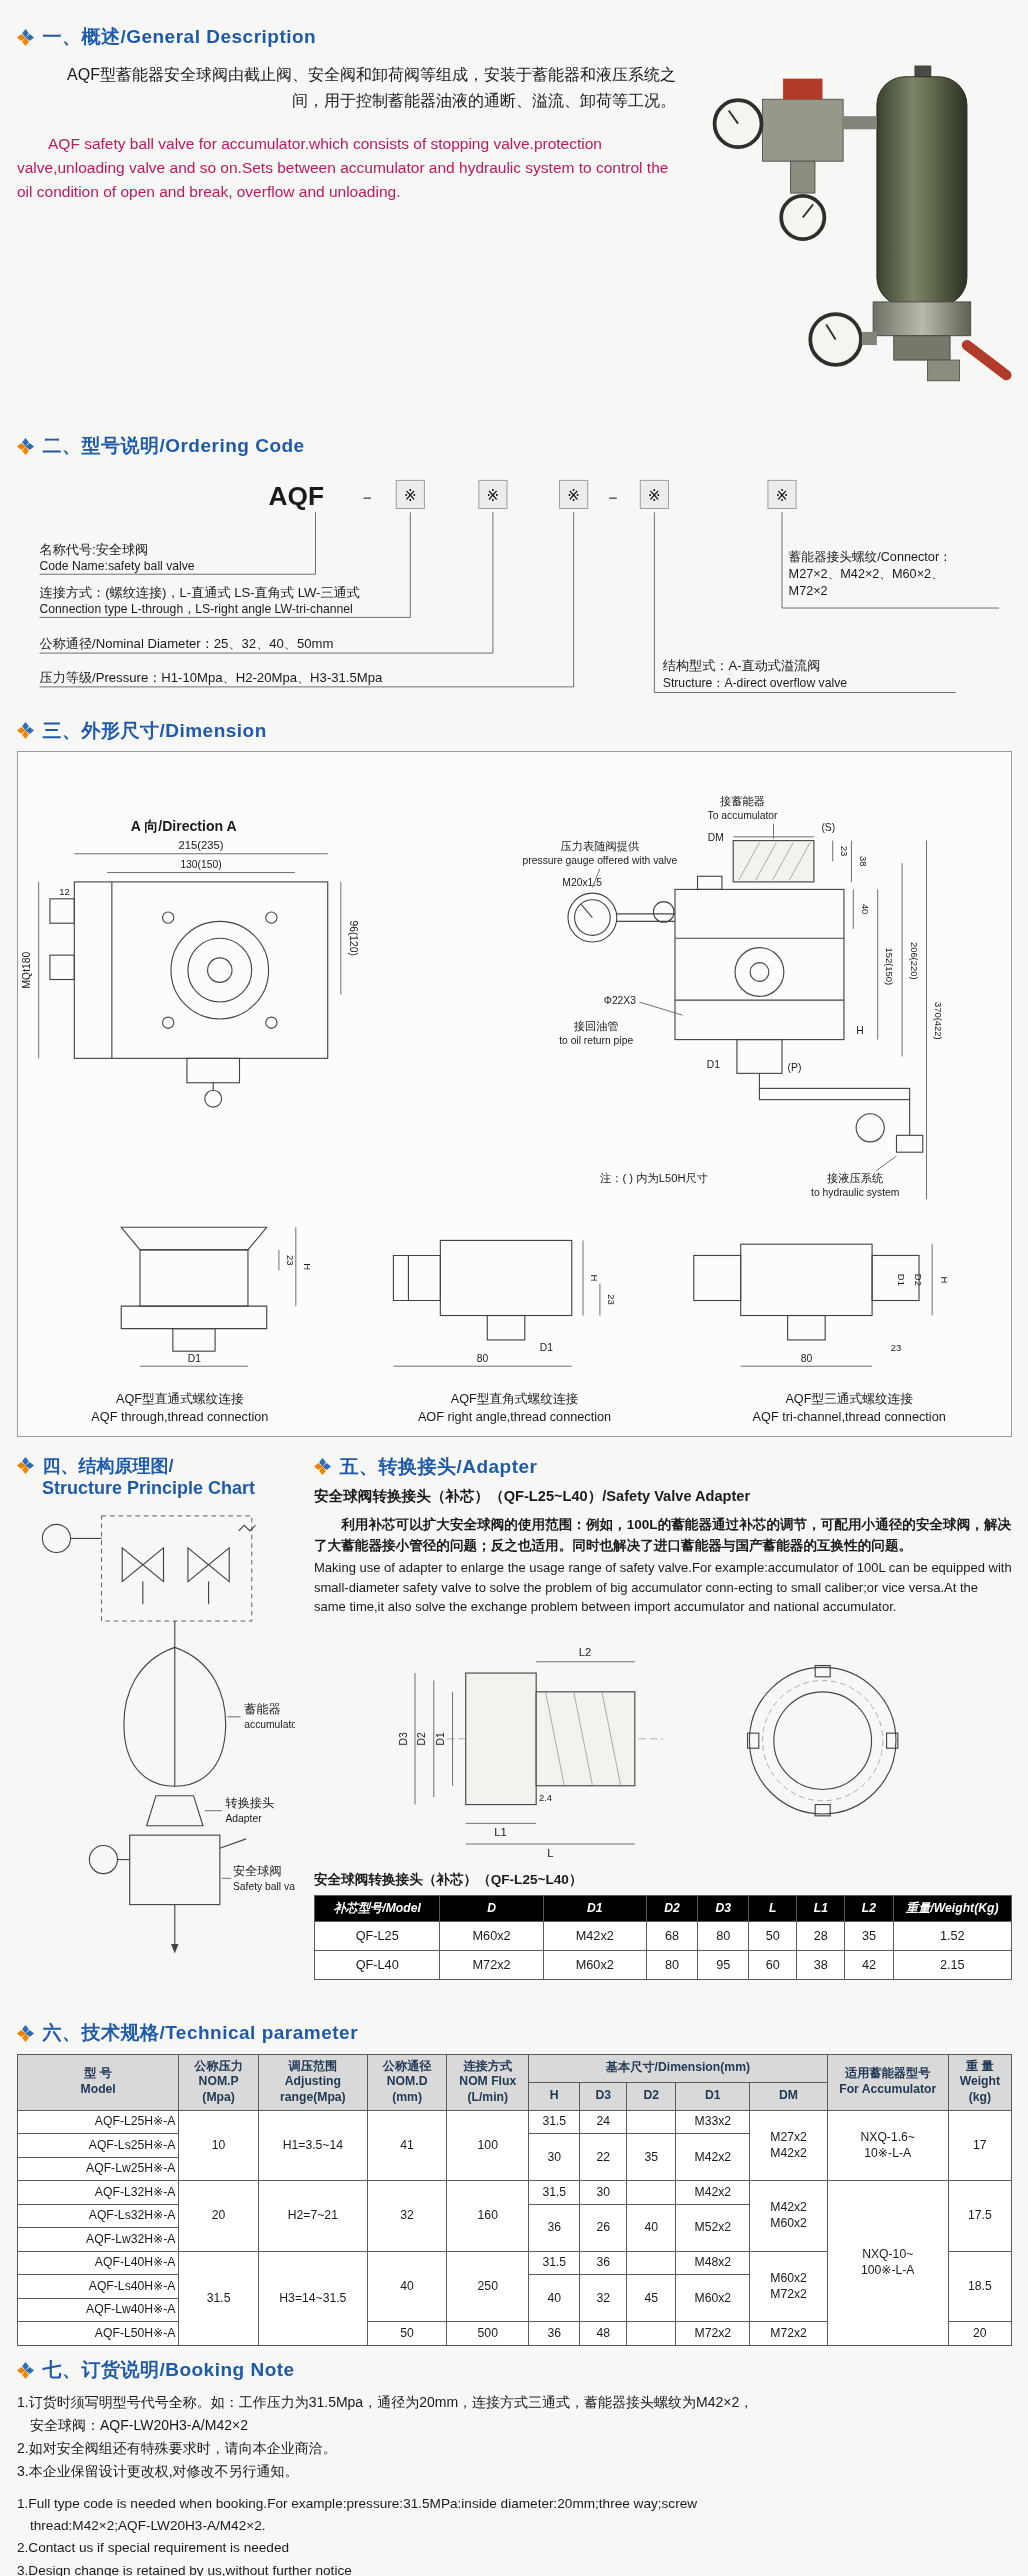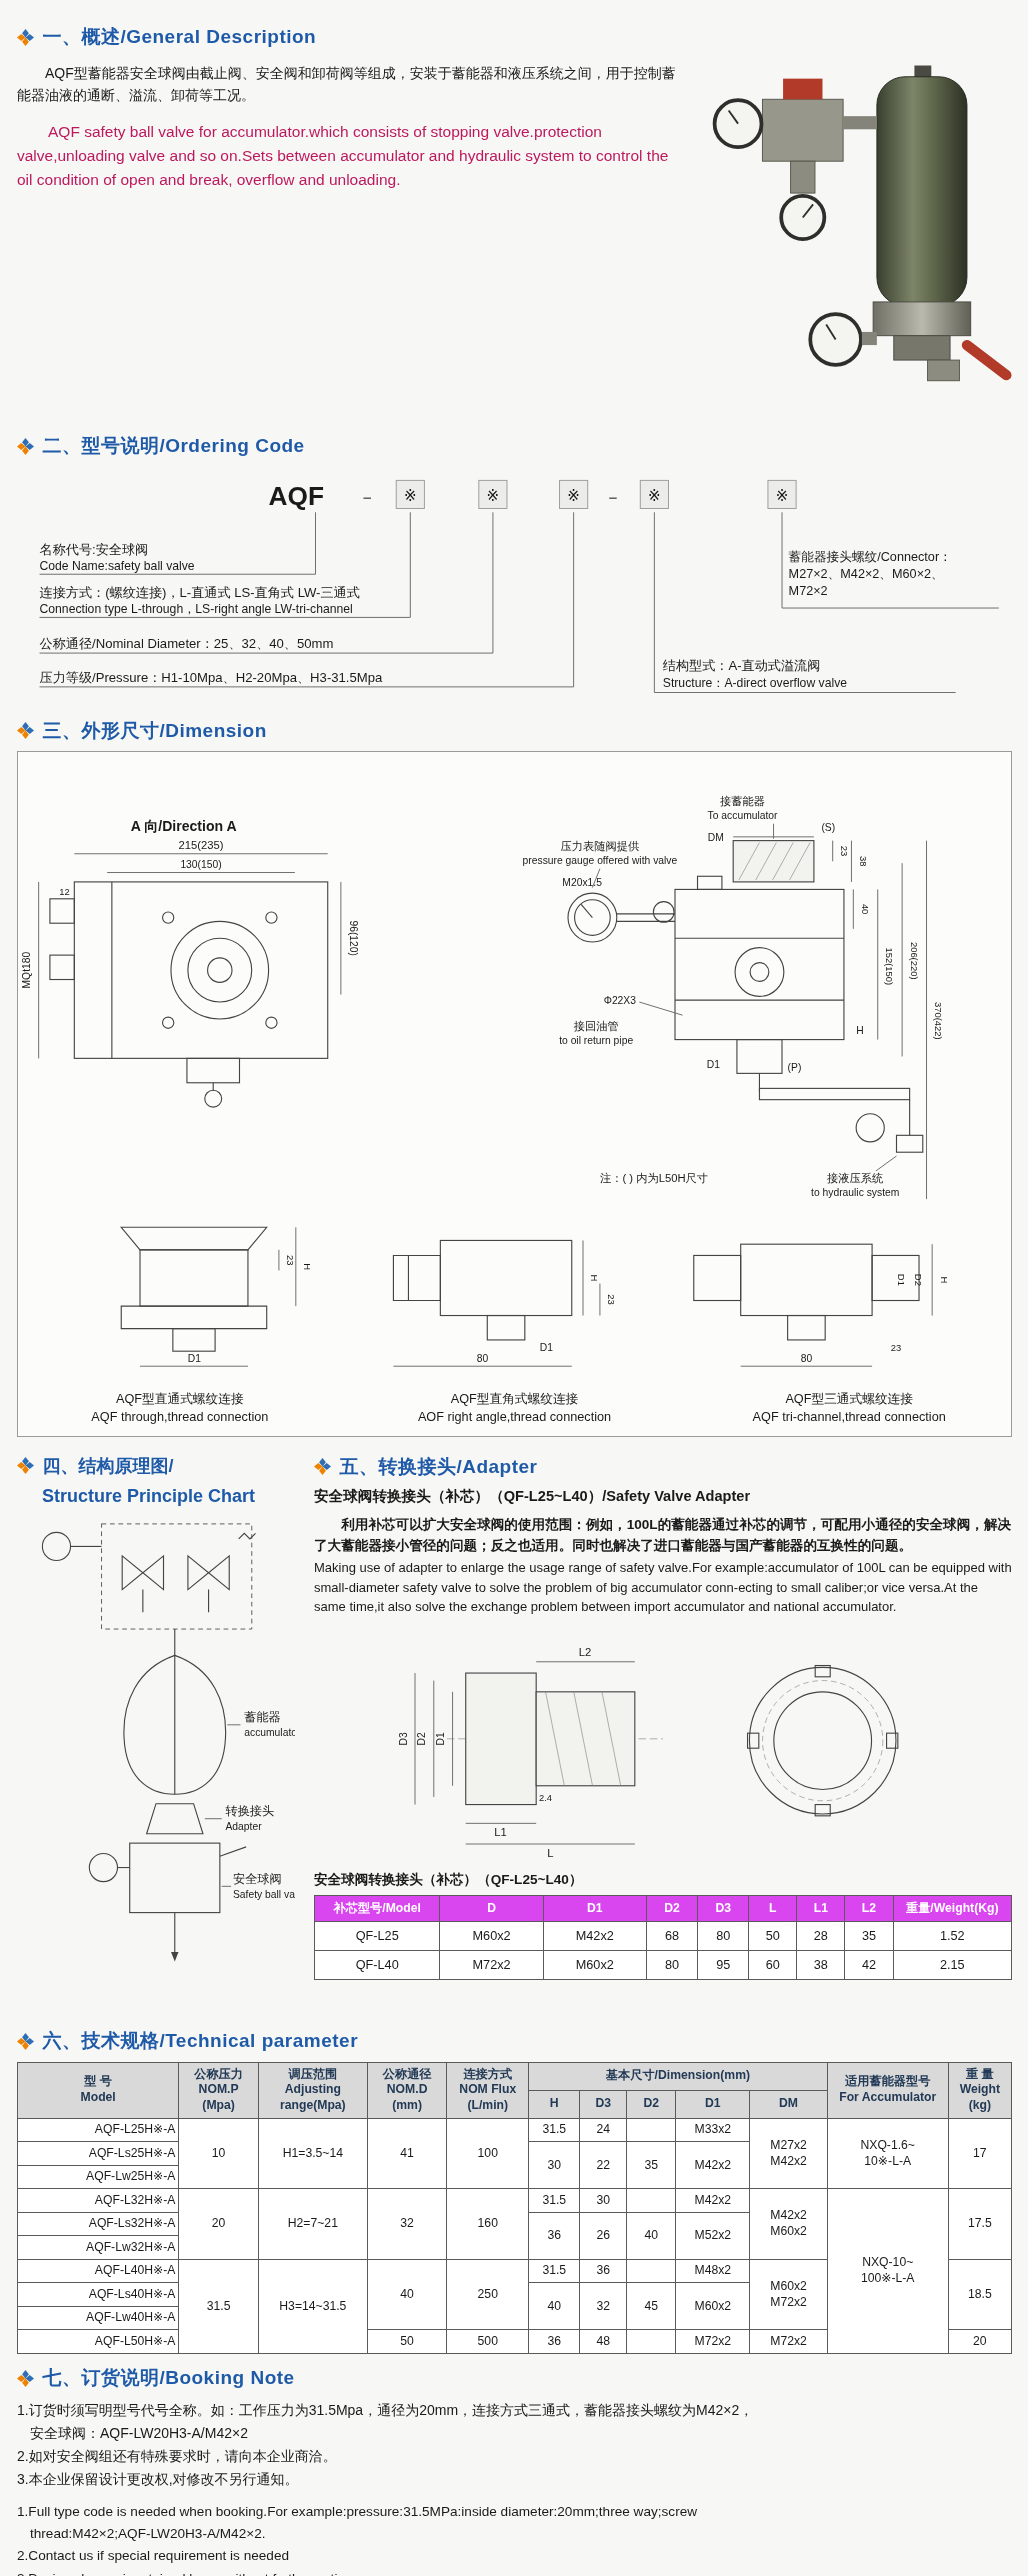--- a/index.html
+++ b/index.html
@@ -9,21 +9,21 @@
 
   .sec-header { display:flex; align-items:center; gap:8.4px; margin:11.3px 0 7.5px; }
   .sec-title { font-size:19px; font-weight:bold; color:#1f5aa8; letter-spacing:0.5px; }
   .marker { flex:0 0 auto; }
 
   .pre { white-space:pre-line; }
 
   
   .s1-row { display:flex; gap:17px; }
   .s1-text { flex:1; padding-top:3.8px; }
-  .p-cn { font-size:14px; line-height:1.62; text-indent:2em; margin-bottom:13px; }
+  .p-cn { font-size:16px; line-height:1.62; text-indent:2em; margin-bottom:19px;text-align:right; }
   .p-en { font-size:15.5px; line-height:1.55; text-indent:2em; color:#be185d; }
   .product-img { width:319px; height:364px; flex:0 0 auto; }
 
   
   .dim-box { border:0.9px solid #9b9b9b; background:#fcfcfa; padding:5.6px 0 9.4px; }
   .caption-row { display:flex; margin-top:1.9px;gap:11px; }
   .caption { width:33.33%; text-align:center; font-size:12.7px; line-height:1.45; }
 
   
   .row45 { display:flex; gap:15px; margin-top:5.6px; }
@@ -32,21 +32,21 @@
   .s4-title-l1, .s4-title-l2 { font-size:18px; font-weight:bold; color:#1f5aa8; }
   .s4-title-l2 { margin-left:25px; }
   .s5-sub { font-size:14.6px; font-weight:bold; margin:5.6px 0 7.5px; }
   .s5-cn { font-size:13.6px; font-weight:bold; line-height:1.55; text-indent:2em; margin-bottom:2px; }
   .s5-en { font-size:13px; line-height:1.5; }
   .adapter-draw-wrap { text-align:center; margin:9.4px 0 7.5px; }
   .s5-table-title { font-size:13.6px; font-weight:bold; margin:7.5px 0 5.6px; }
 
   table { border-collapse:collapse; width:100%; }
   th, td { border:0.9px solid #5a5a5a; text-align:center; font-size:12.2px; line-height:1.3; padding:2.8px 2.8px; white-space:pre-line; }
-  .adp th { background:#d946ef; color:#fff; font-weight:bold; padding:4.7px 2.8px; }
+  .adp th { background:#000000; color:#fff; font-weight:bold; padding:4.7px 2.8px;font-style:italic; }
   .adp td { background:#ffffff; padding:5.6px 2.8px; font-size:12.7px; }
 
   .tech th { background:#d9d9d9; color:#223a55; font-weight:bold; padding:3.8px 1.9px; }
   .tech td { background:#ffffff; height:23.5px; }
   .tech td.model { text-align:right; padding-left:9.4px; }
 
   
   .note-line { font-size:14px; line-height:1.65; }
   .note-line.en { font-size:13.6px; }
   .note-indent { padding-left:13px; }
@@ -319,21 +319,21 @@
       <div class="caption pre">AQF型直角式螺纹连接
 AOF right angle,thread connection</div>
       <div class="caption pre">AQF型三通式螺纹连接
 AQF tri-channel,thread connection</div>
     </div>
   </div>
 
   
   <div class="row45">
     <div class="col4">
-      <div class="sec-header" style="margin-bottom:8px;">
+      <div class="sec-header" style="margin-bottom:0;">
         <svg class="marker" width="17" height="17" viewBox="0 0 20 20">
           <path d="M10,0 L14,5 L10,10 L6,5 Z" fill="#2f6db5"></path>
             <path d="M0,10 L5,6 L10,10 L5,14 Z" fill="#ef8200"></path>
           <path d="M20,10 L15,6 L10,10 L15,14 Z" fill="#2f6db5"></path>
             <path d="M10,20 L14,15 L10,10 L6,15 Z" fill="#ef8200"></path>
         </svg>
         <span class="s4-title-l1">四、结构原理图/</span>
       </div>
       <div class="s4-title-l2">Structure Principle Chart</div>
       <svg width="278" height="507" viewBox="0 0 296 540">

